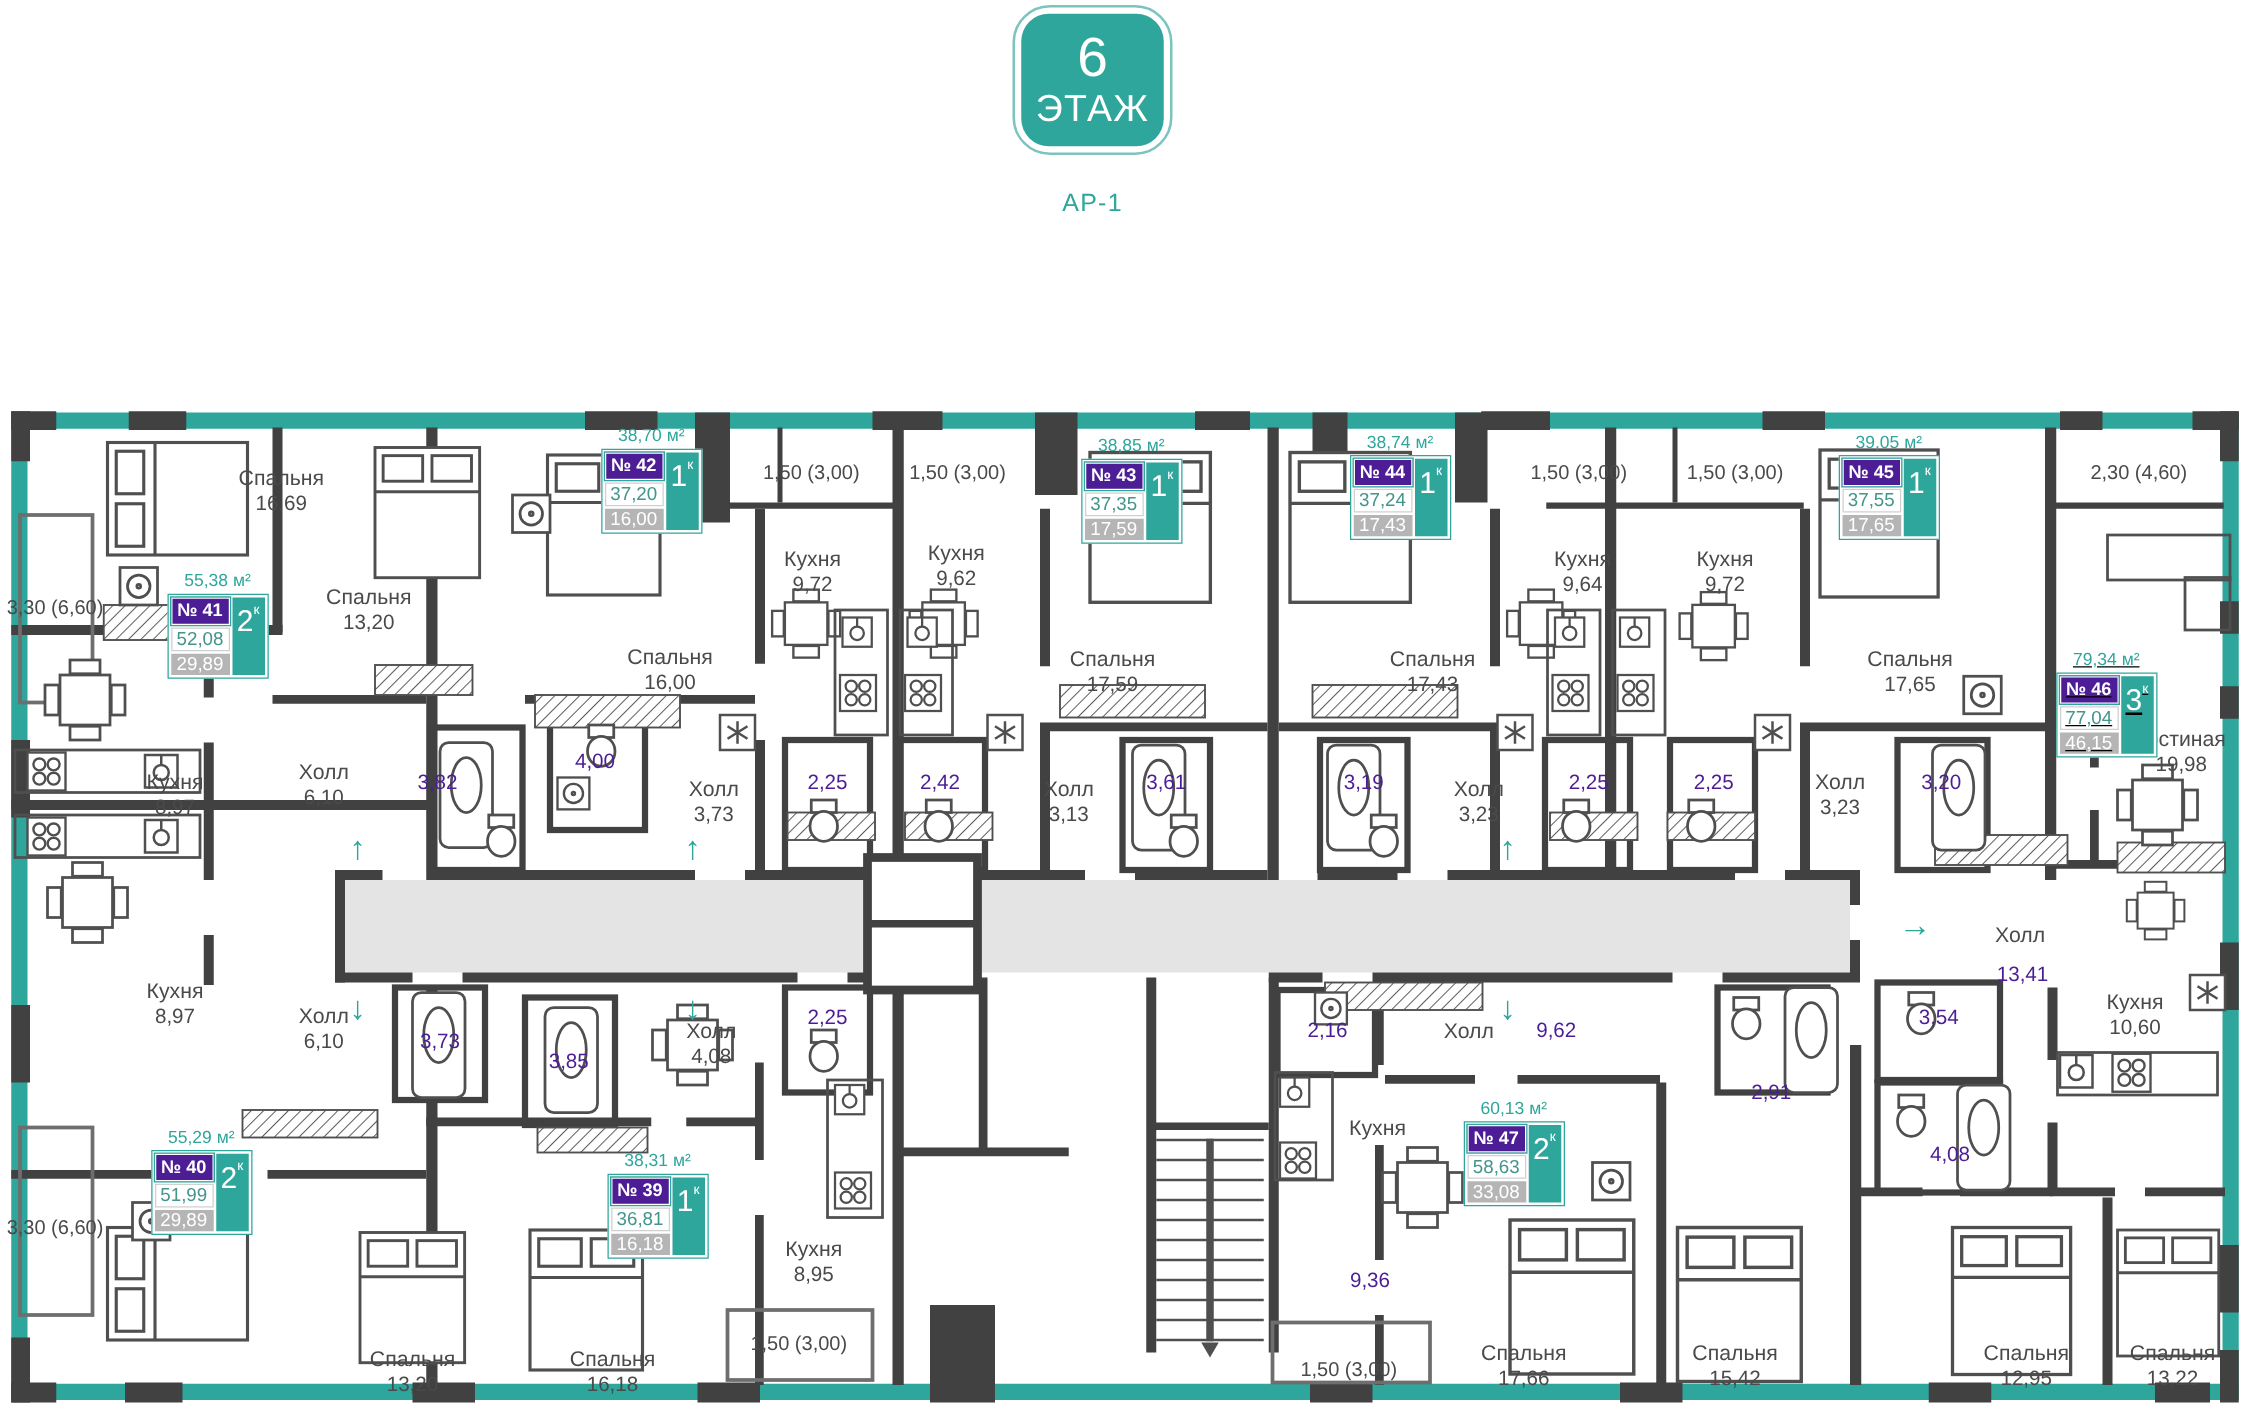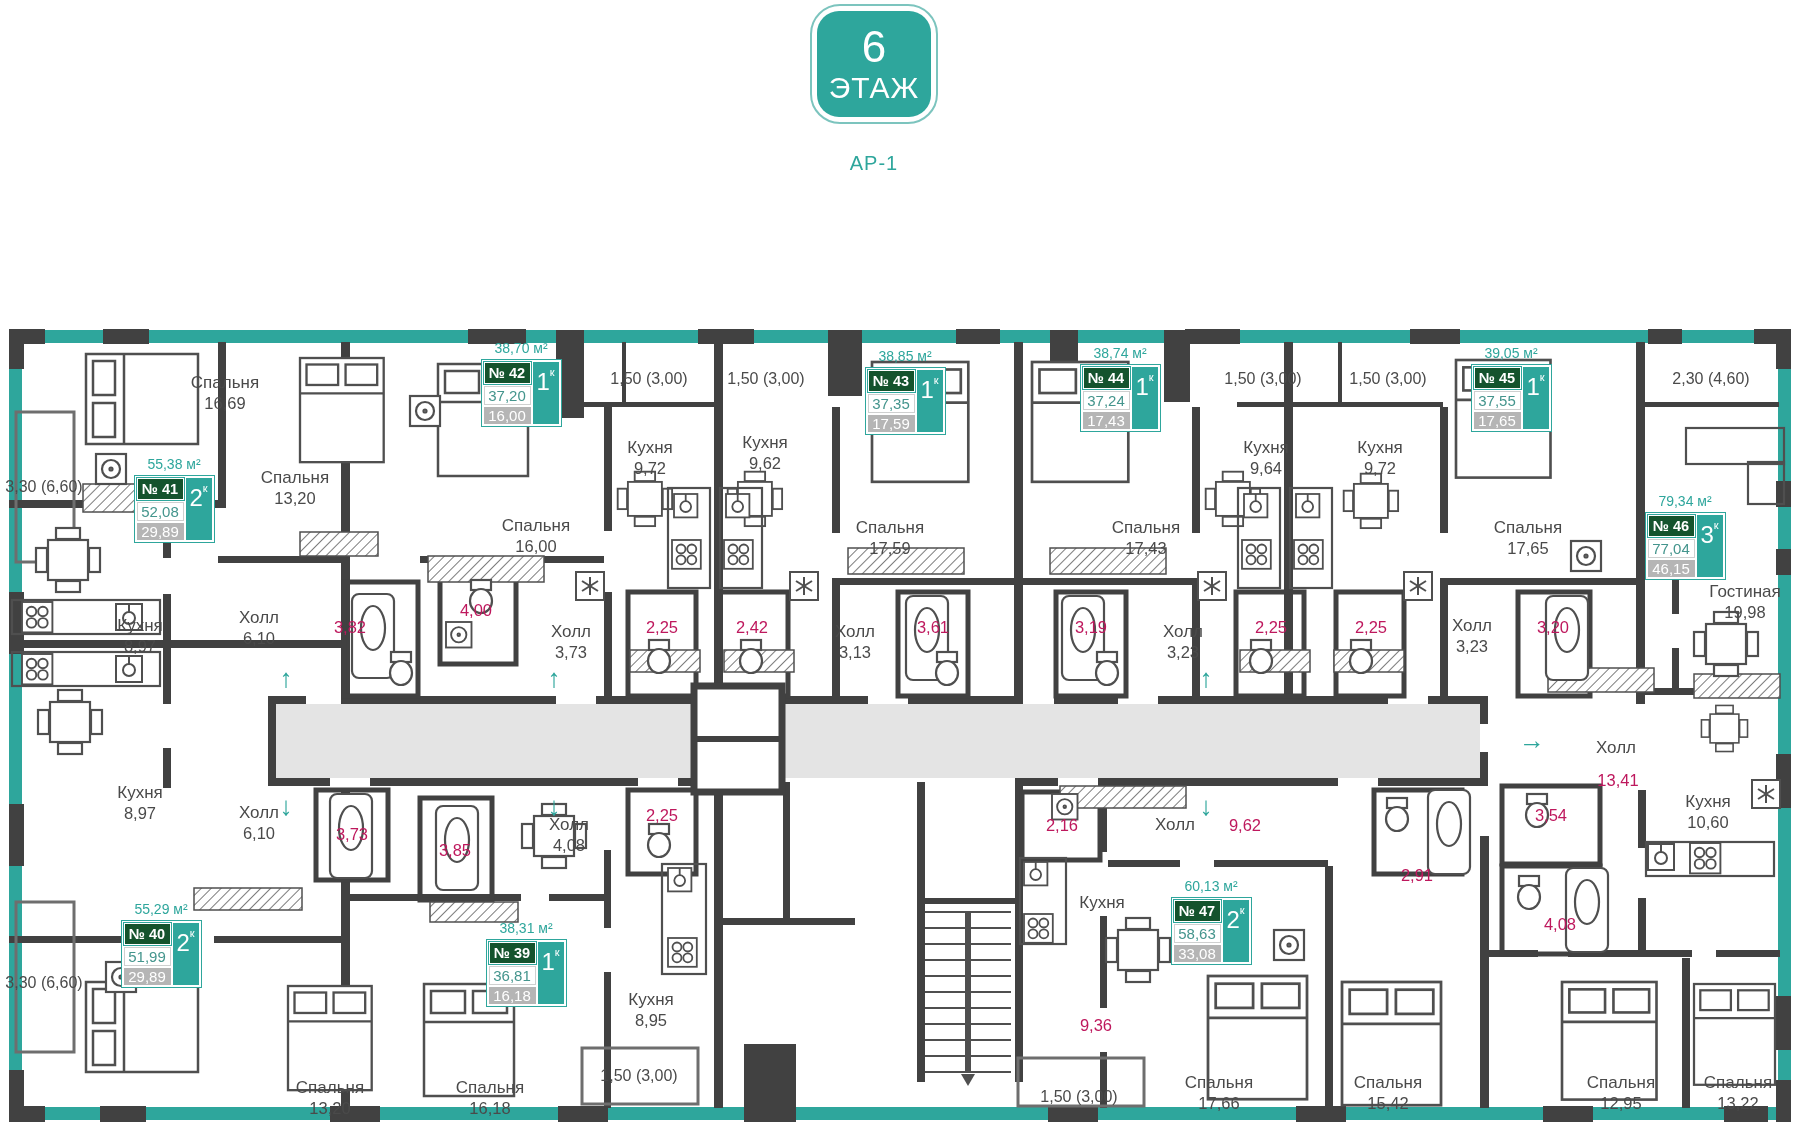--- a/index.html
+++ b/index.html
@@ -11,29 +11,29 @@
   .badge-inner{width:114px;height:106px;background:#2ea69c;border-radius:22px;color:#fff;
                display:flex;flex-direction:column;align-items:center;justify-content:center;line-height:1;}
   .badge-num{font-size:44px;font-weight:500;margin-bottom:4px;}
   .badge-word{font-size:30px;font-weight:500;letter-spacing:1px;}
   .block-label{margin-top:28px;font-size:20px;color:#2ea69c;font-weight:500;letter-spacing:1px;}
   svg.plan{position:absolute;left:0;top:0;}
   
   .lbl{position:absolute;transform:translate(-50%,-50%);text-align:center;color:#4a4a4a;
        font-size:17px;line-height:1.25;white-space:nowrap;}
   .lbl .a{font-size:16.5px;}
-  .val{position:absolute;transform:translate(-50%,-50%);color:#be185d;font-size:16.5px;white-space:nowrap;}
+  .val{position:absolute;transform:translate(-50%,-50%);color:#4c1d95;font-size:16.5px;white-space:nowrap;}
   .dim{position:absolute;transform:translate(-50%,-50%);color:#4a4a4a;font-size:16px;white-space:nowrap;}
   .arr{position:absolute;transform:translate(-50%,-50%);color:#2ea69c;font-size:26px;font-weight:bold;line-height:1;}
   
   .apt-card{position:absolute;width:140px;display:flex;flex-direction:column;align-items:center;cursor:pointer;}
   .apt-title{font-size:14px;color:#2ea69c;margin-bottom:3px;white-space:nowrap;}
   .apt-box{display:flex;border:1.5px solid #2ea69c;background:#fff;padding:2px;gap:2px;}
   .apt-left{display:flex;flex-direction:column;gap:2px;width:47px;}
-  .apt-num{background:#14532d;color:#fff;font-size:14.5px;font-weight:bold;text-align:center;padding:2px 0;
+  .apt-num{background:#4c1d95;color:#fff;font-size:14.5px;font-weight:bold;text-align:center;padding:2px 0;
            border:1px solid #fff;outline:1px solid #2ea69c;}
   .apt-a1{background:#fff;color:#44958d;font-size:15px;text-align:center;border:1px solid #cfd0d0;padding:0px 0;}
   .apt-a2{background:#b5b5b5;color:#fff;font-size:15px;text-align:center;padding:0px 0;}
   .apt-rooms{background:#2ea69c;color:#fff;width:26px;display:flex;align-items:flex-start;justify-content:center;
              font-size:24px;font-weight:500;padding-top:6px;}
   .apt-rooms sup{font-size:11px;margin-top:-2px;}
 </style>
 </head>
 <body>
 
@@ -588,21 +588,21 @@
         <div class="apt-title">39,05 м²</div>
         <div class="apt-box">
           <div class="apt-left">
             <div class="apt-num">№ 45</div>
             <div class="apt-a1">37,55</div>
             <div class="apt-a2">17,65</div>
           </div>
           <div class="apt-rooms">1<sup>к</sup></div>
         </div>
       </div>
-      <div class="apt-card" style="left: 1615px; top: 493px;">
+      <div class="apt-card" style="left: 1615px; top: 519px; text-decoration: underline;">
         <div class="apt-title">79,34 м²</div>
         <div class="apt-box">
           <div class="apt-left">
             <div class="apt-num">№ 46</div>
             <div class="apt-a1">77,04</div>
             <div class="apt-a2">46,15</div>
           </div>
           <div class="apt-rooms">3<sup>к</sup></div>
         </div>
       </div>

